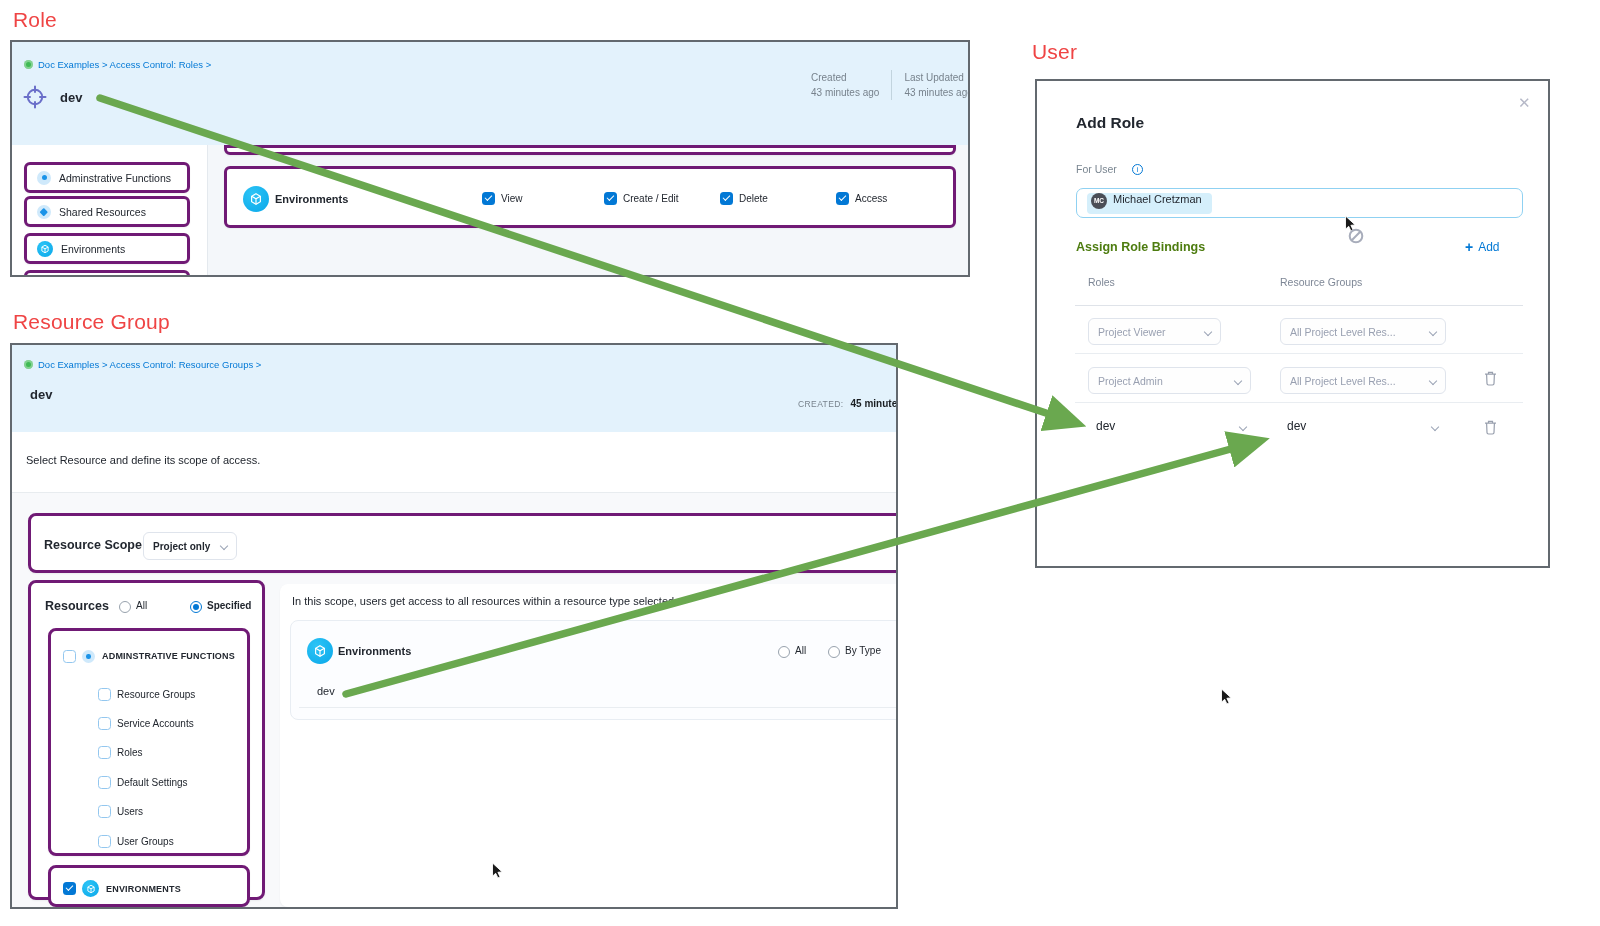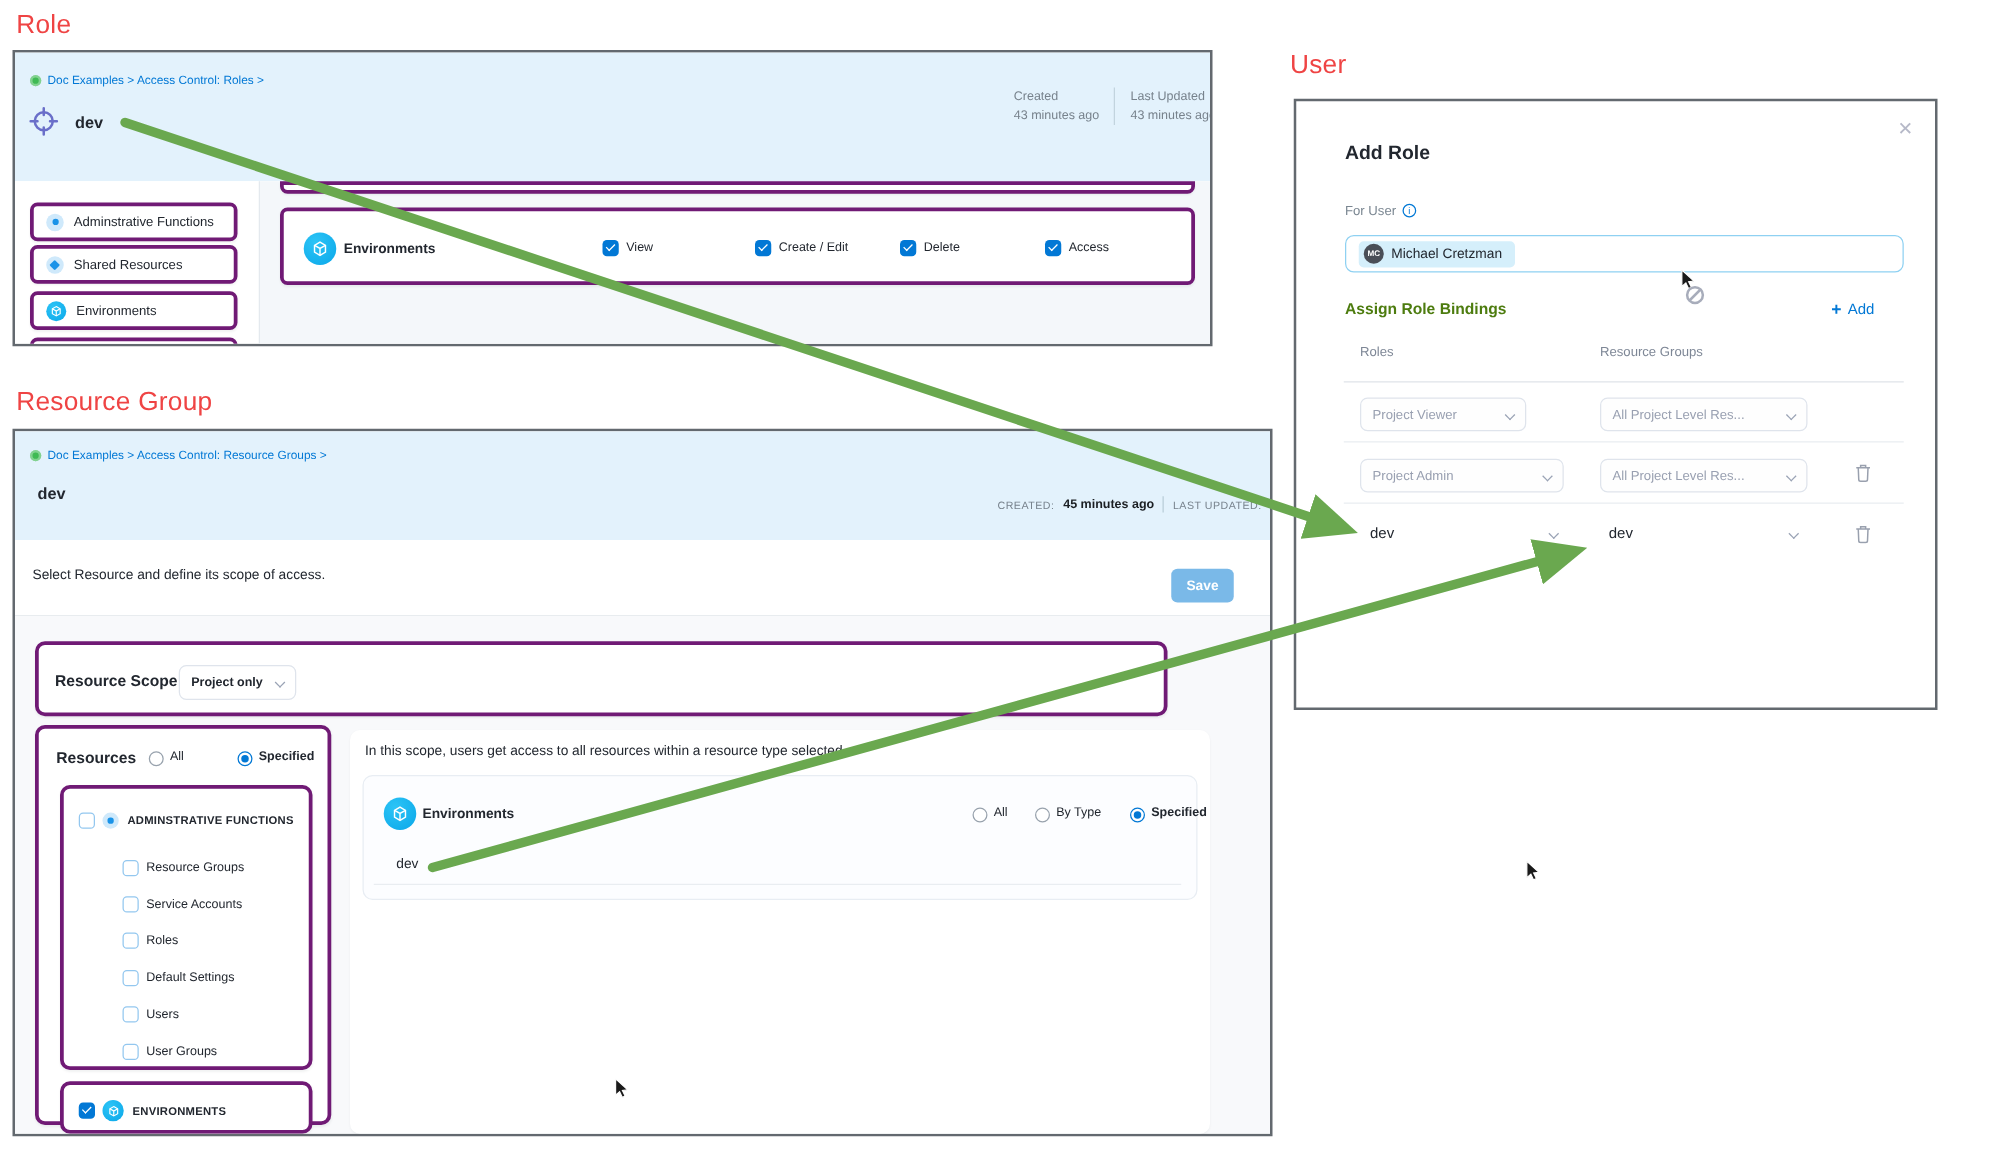--- a/index.html
+++ b/index.html
@@ -119,21 +119,21 @@
           <span class="lbl" style="left:396px;top:24px">Create / Edit</span>
           <span class="cb on" style="left:493px;top:23px"></span>
           <span class="lbl" style="left:512px;top:24px">Delete</span>
           <span class="cb on" style="left:609px;top:23px"></span>
           <span class="lbl" style="left:628px;top:24px">Access</span>
         </div>
       </div>
     </div>
   </div>
 
-  <div class="panel" style="left:10px;top:343px;width:1008px;height:566px">
+  <div class="panel" style="left:10px;top:343px;width:888px;height:566px">
     <div class="hdr" style="height:87px">
       <div class="crumb" style="left:12px;top:14px">
         <span class="dot"></span>
         <span>Doc Examples &gt; Access Control: Resource Groups &gt;</span>
       </div>
       <div class="ent-name" style="left:18px;top:42px">dev</div>
       <div class="abs" style="left:786px;top:52px;display:flex;align-items:center;gap:7px;white-space:nowrap">
         <span style="font-size:8.5px;letter-spacing:.4px;color:var(--muted)">CREATED:</span>
         <span style="font-size:10px;font-weight:bold;color:#1b1f23">45 minutes ago</span>
         <span style="width:1px;height:13px;background:#b9cdd8"></span>
@@ -217,26 +217,26 @@
           <span class="lbl" style="left:26px;top:64px;font-size:11px">dev</span>
           <div class="row-div" style="left:8px;right:12px;top:86px"></div>
         </div>
       </div>
     </div>
   </div>
 
   <div class="panel" style="left:1035px;top:79px;width:515px;height:489px">
     <span class="abs" style="left:481px;top:13px;font-size:15px;color:#b6b9c8;cursor:default">✕</span>
     <div class="abs" style="left:39px;top:33px;font-size:15.5px;font-weight:bold">Add Role</div>
-    <div class="abs" style="left:39px;top:82px;display:flex;align-items:flex-start;gap:5px">
+    <div class="abs" style="left:39px;top:82px;display:flex;align-items:flex-end;gap:15px">
       <span style="font-size:10.5px;color:#7a8691">For User</span>
       <span style="width:11px;height:11px;border:1.2px solid var(--accent);border-radius:50%;font-size:7.5px;color:var(--accent);display:inline-flex;align-items:center;justify-content:center">i</span>
     </div>
     <div class="abs" style="left:39px;top:107px;width:447px;height:30px;border:1.5px solid #8fd1f2;border-radius:7px;background:#fff">
-      <div class="abs" style="left:10px;top:3.5px;height:21px;display:flex;align-items:center;gap:6px;background:#d5effb;border-radius:4px;padding:0 10px 0 4px">
+      <div class="abs" style="left:10px;top:3.5px;height:21px;display:flex;align-items:flex-start;gap:6px;background:#d5effb;border-radius:4px;padding:0 10px 0 4px">
         <span style="width:16px;height:16px;border-radius:50%;background:#4a4e57;color:#fff;font-size:6.5px;font-weight:bold;display:inline-flex;align-items:center;justify-content:center">MC</span>
         <span style="font-size:11px;color:#22272f">Michael Cretzman</span>
       </div>
     </div>
     <div class="abs" style="left:39px;top:159px;font-size:12.5px;font-weight:bold;color:#4d7c0f">Assign Role Bindings</div>
     <div class="abs" style="left:428px;top:158px;display:flex;align-items:center;gap:5px;color:var(--accent);font-size:12px">
       <span style="font-size:14px;font-weight:bold">+</span>
       <span>Add</span>
     </div>
     <span class="abs" style="left:51px;top:195px;font-size:10.5px;color:#7e8796">Roles</span>

